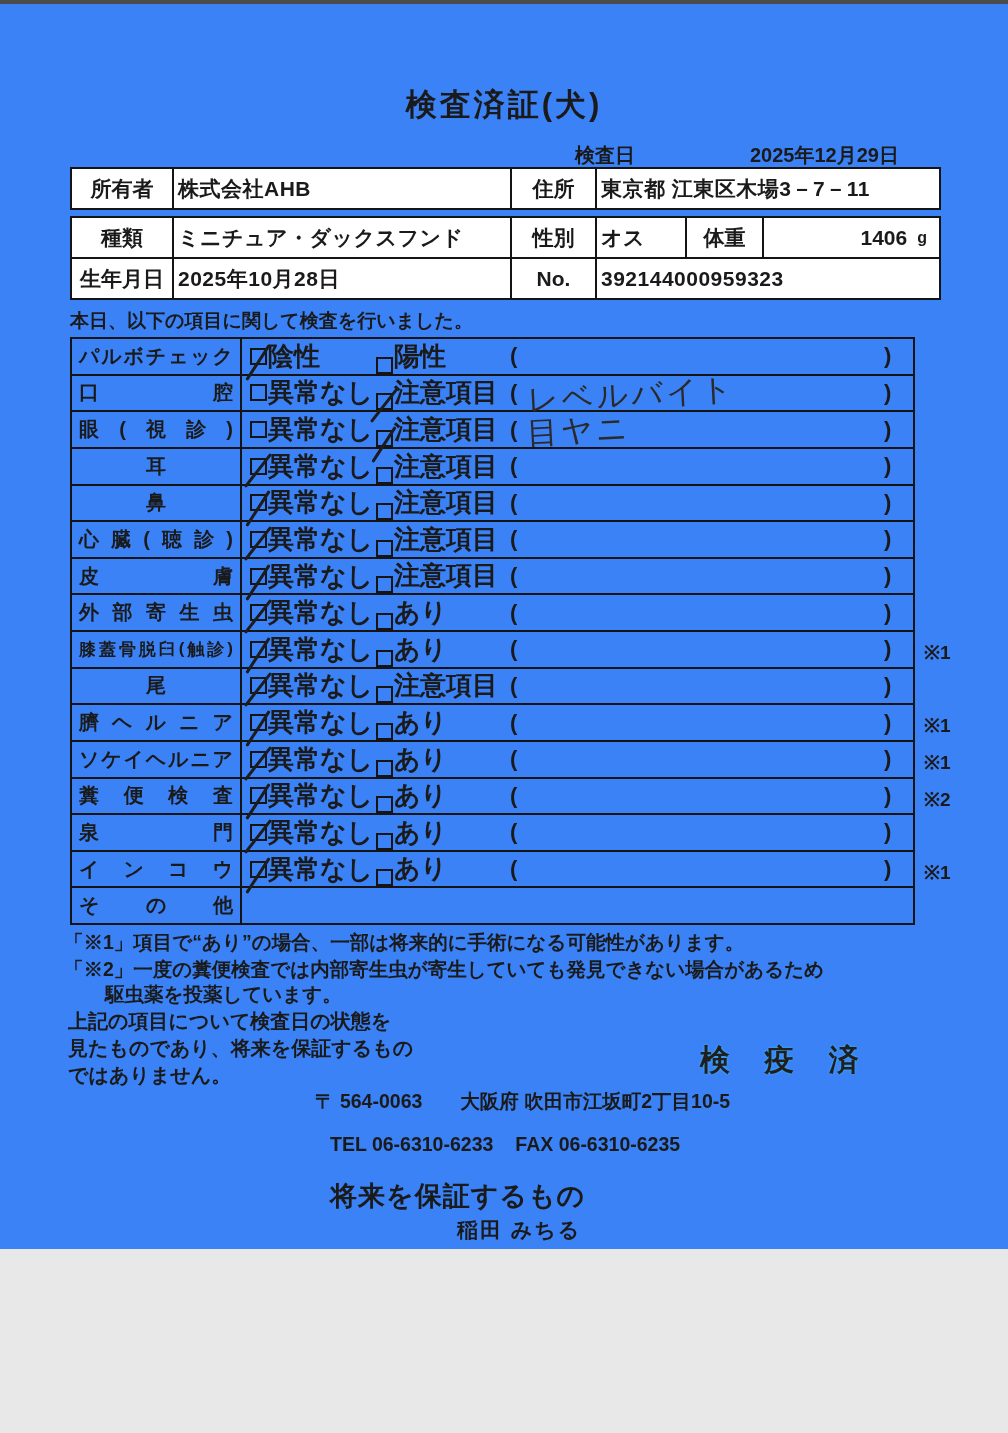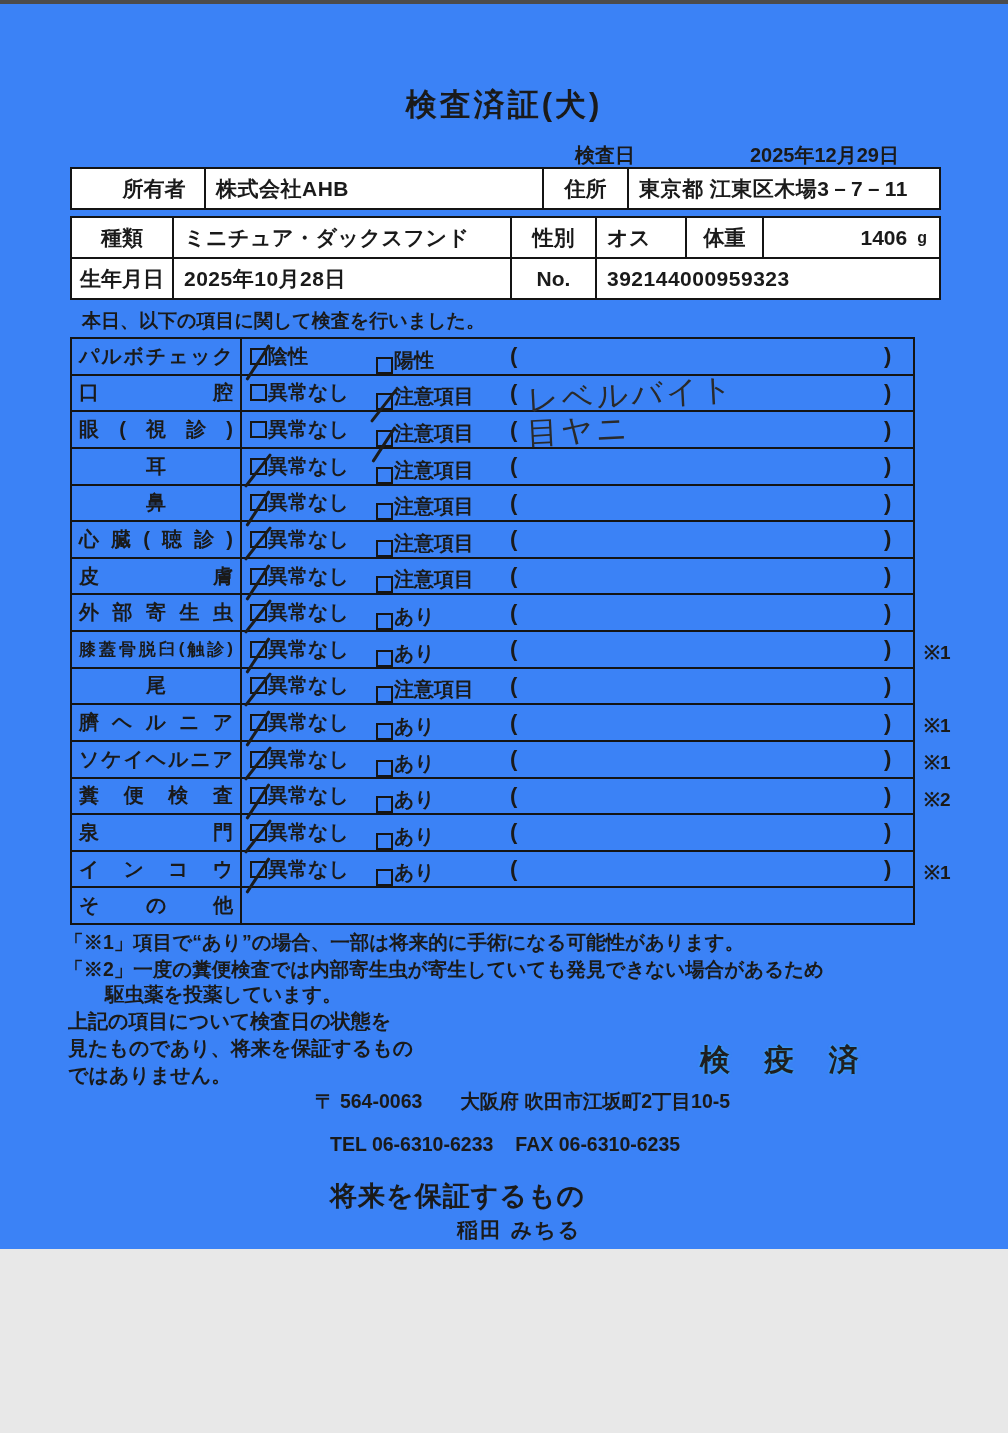--- a/index.html
+++ b/index.html
@@ -23,50 +23,50 @@
   .date-value{position:absolute;top:142px;left:750px;font-size:20px;font-weight:700;}
 
   .tbl{position:absolute;left:70px;border:2.5px solid #141414;box-sizing:border-box;background:#fff;}
   .tbl .cell{
     box-sizing:border-box;display:flex;align-items:center;
     font-size:21px;font-weight:600;white-space:nowrap;
     border-right:2px solid #141414;overflow:visible;
   }
   .tbl .cell:last-child{border-right:none;border-radius:17px;}
   .tbl .lblc{justify-content:center;}
-  .tbl .valc{padding-left:10px;letter-spacing:0.5px;}
+  .tbl .valc{padding-left:4px;letter-spacing:0.5px;}
   .row2{border-top:2px solid #141414;}
   .trow{display:flex;height:39px;}
   #owner-table{top:167px;width:871px;}
   #dog-table{top:216px;width:871px;}
-  .w-owner-label{width:102px;margin-left:32px;}
+  .w-owner-label{width:102px;}
   .w-owner-value{width:338px;}
   .w-addr-label{width:85px;}
   .weight-val{flex:1;justify-content:flex-end;padding-right:12px;}
   .unit{font-size:16px;margin-left:10px;font-weight:600;}
 
-  .intro{position:absolute;top:308px;left:82px;font-size:19px;font-weight:700;}
+  .intro{position:absolute;top:308px;left:70px;font-size:19px;font-weight:700;}
 
   
   #checklist{
     position:absolute;top:337px;left:70px;width:845px;height:588px;
     border:2.5px solid #141414;box-sizing:border-box;
     display:flex;flex-direction:column;
   }
   .crow{position:relative;flex:1;border-bottom:2px solid #141414;box-sizing:border-box;}
   .crow:last-child{border-bottom:none;}
   .lbl{
     position:absolute;left:0;top:0;bottom:0;width:170px;
     border-right:2px solid #141414;box-sizing:border-box;
     display:flex;align-items:center;justify-content:space-between;
     padding:0 7px;font-size:20px;font-weight:600;
   }
   .lbl.center{justify-content:center;}
   .lbl.small{font-size:17px;}
-  .opt{position:absolute;top:0;bottom:0;display:flex;align-items:center;font-size:20px;font-weight:600;white-space:nowrap;}
+  .opt{position:absolute;top:0;bottom:0;display:flex;align-items:center;font-size:26px;font-weight:600;white-space:nowrap;}
   .opt1{left:178px;}
   .opt2{left:304px;align-items:flex-end;}
   .bx{
     position:relative;width:17px;height:17px;border:2.5px solid #151515;
     box-sizing:border-box;display:inline-block;margin-right:1px;flex:none;
   }
   .bx.checked::after{
     content:"";position:absolute;width:42px;height:3px;background:#1c1c1c;
     left:-15px;top:9px;transform:rotate(-52deg);border-radius:2px;z-index:4;
   }

